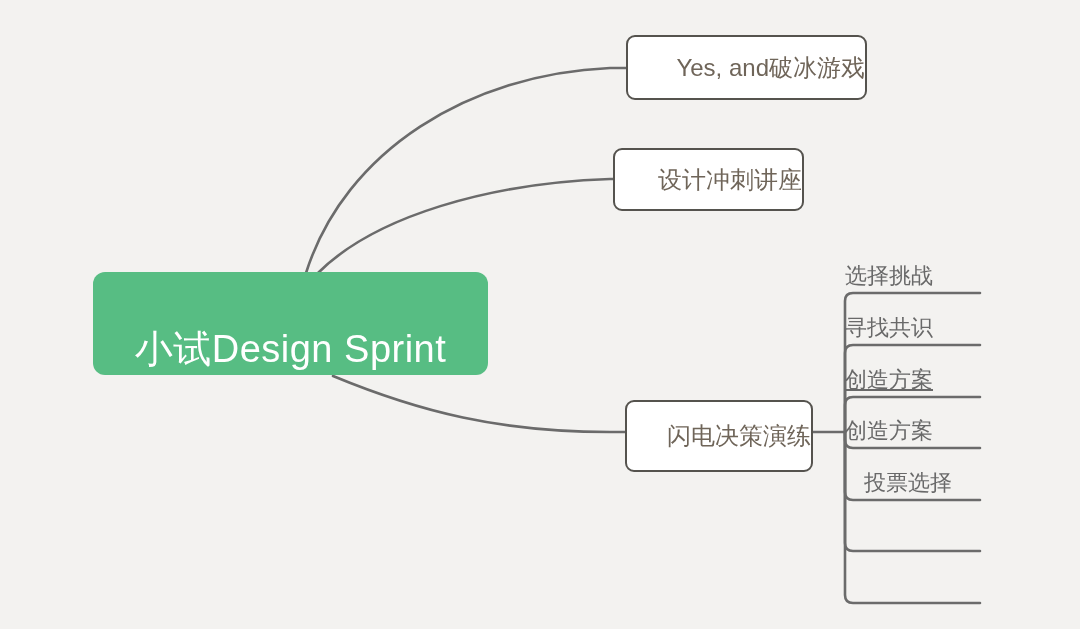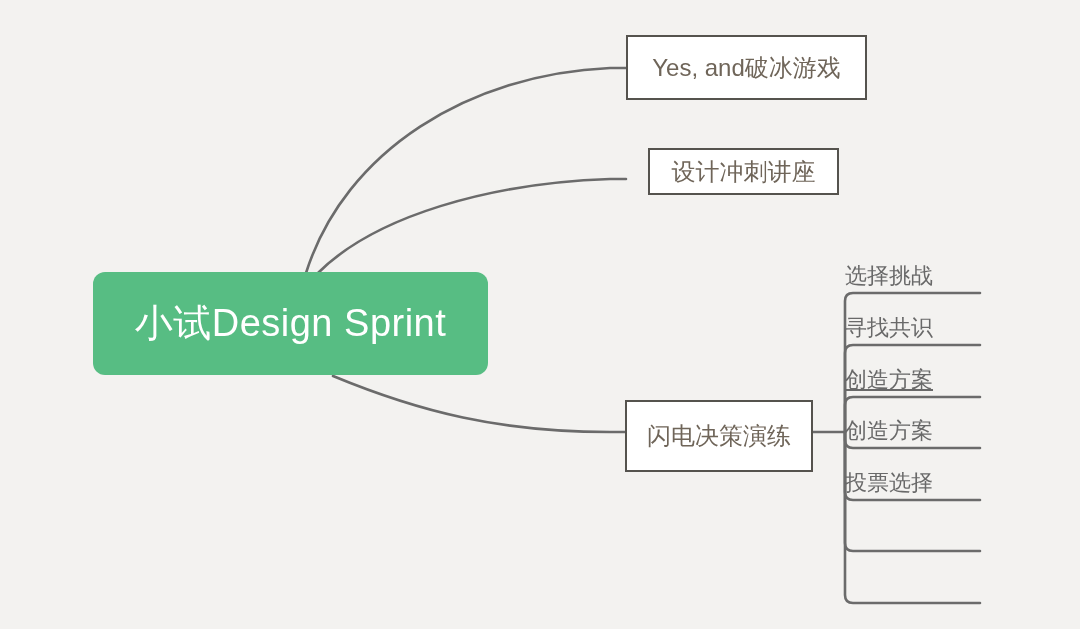--- a/index.html
+++ b/index.html
@@ -34,61 +34,61 @@
   }
   .root-node {
     position: absolute;
     left: 93px;
     top: 272px;
     width: 395px;
     height: 103px;
     background: var(--root-bg, #57bd83);
     border-radius: 12px;
     display: flex;
-    align-items: center;
+    align-items: flex-end;
     justify-content: center;
     color: var(--root-text, #ffffff);
     font-size: 38px;
     font-weight: 500;
     letter-spacing: 0.5px;
     box-sizing: border-box;
     cursor: pointer;
   }
   .topic {
     position: absolute;
     background: var(--node-bg, #ffffff);
     border: 2px solid var(--node-border, #55534e);
-    border-radius: 0;
+    border-radius: 9px;
     display: flex;
     align-items: center;
-    justify-content: center;
+    justify-content: flex-end;
     color: var(--node-text, #6f6559);
     font-size: 24px;
     box-sizing: border-box;
     cursor: pointer;
   }
   .topic.t1 { left: 626px; top: 35px;  width: 241px; height: 65px; }
-  .topic.t2 { left: 648px; top: 148px; width: 191px; height: 47px; }
+  .topic.t2 { left: 613px; top: 148px; width: 191px; height: 63px; }
   .topic.t3 { left: 625px; top: 400px; width: 188px; height: 72px; }
   .subtopic {
     position: absolute;
     left: 845px;
     width: 135px;
     height: 28px;
     line-height: 28px;
     text-align: left;
     color: var(--subtopic-text, #696969);
     font-size: 22px;
     cursor: pointer;
   }
   .subtopic.s0 { top: 262px; }
   .subtopic.s1 { top: 314px; }
   .subtopic.s2 { top: 366px; text-decoration: underline; }
   .subtopic.s3 { top: 417px; }
-  .subtopic.s4 { top: 469px; }
+  .subtopic.s4 { top: 469px; padding-left: 19px; }
   .subtopic.s5 { top: 520px; }
   .subtopic.s6 { top: 572px; }
 </style>
 </head>
 <body>
 
 <div class="canvas">
 
   <svg class="wires" viewBox="0 0 1080 629">
     <path class="wire" d="M 630 68 L 610 68 C 470 74 345 150 306 273"></path>

